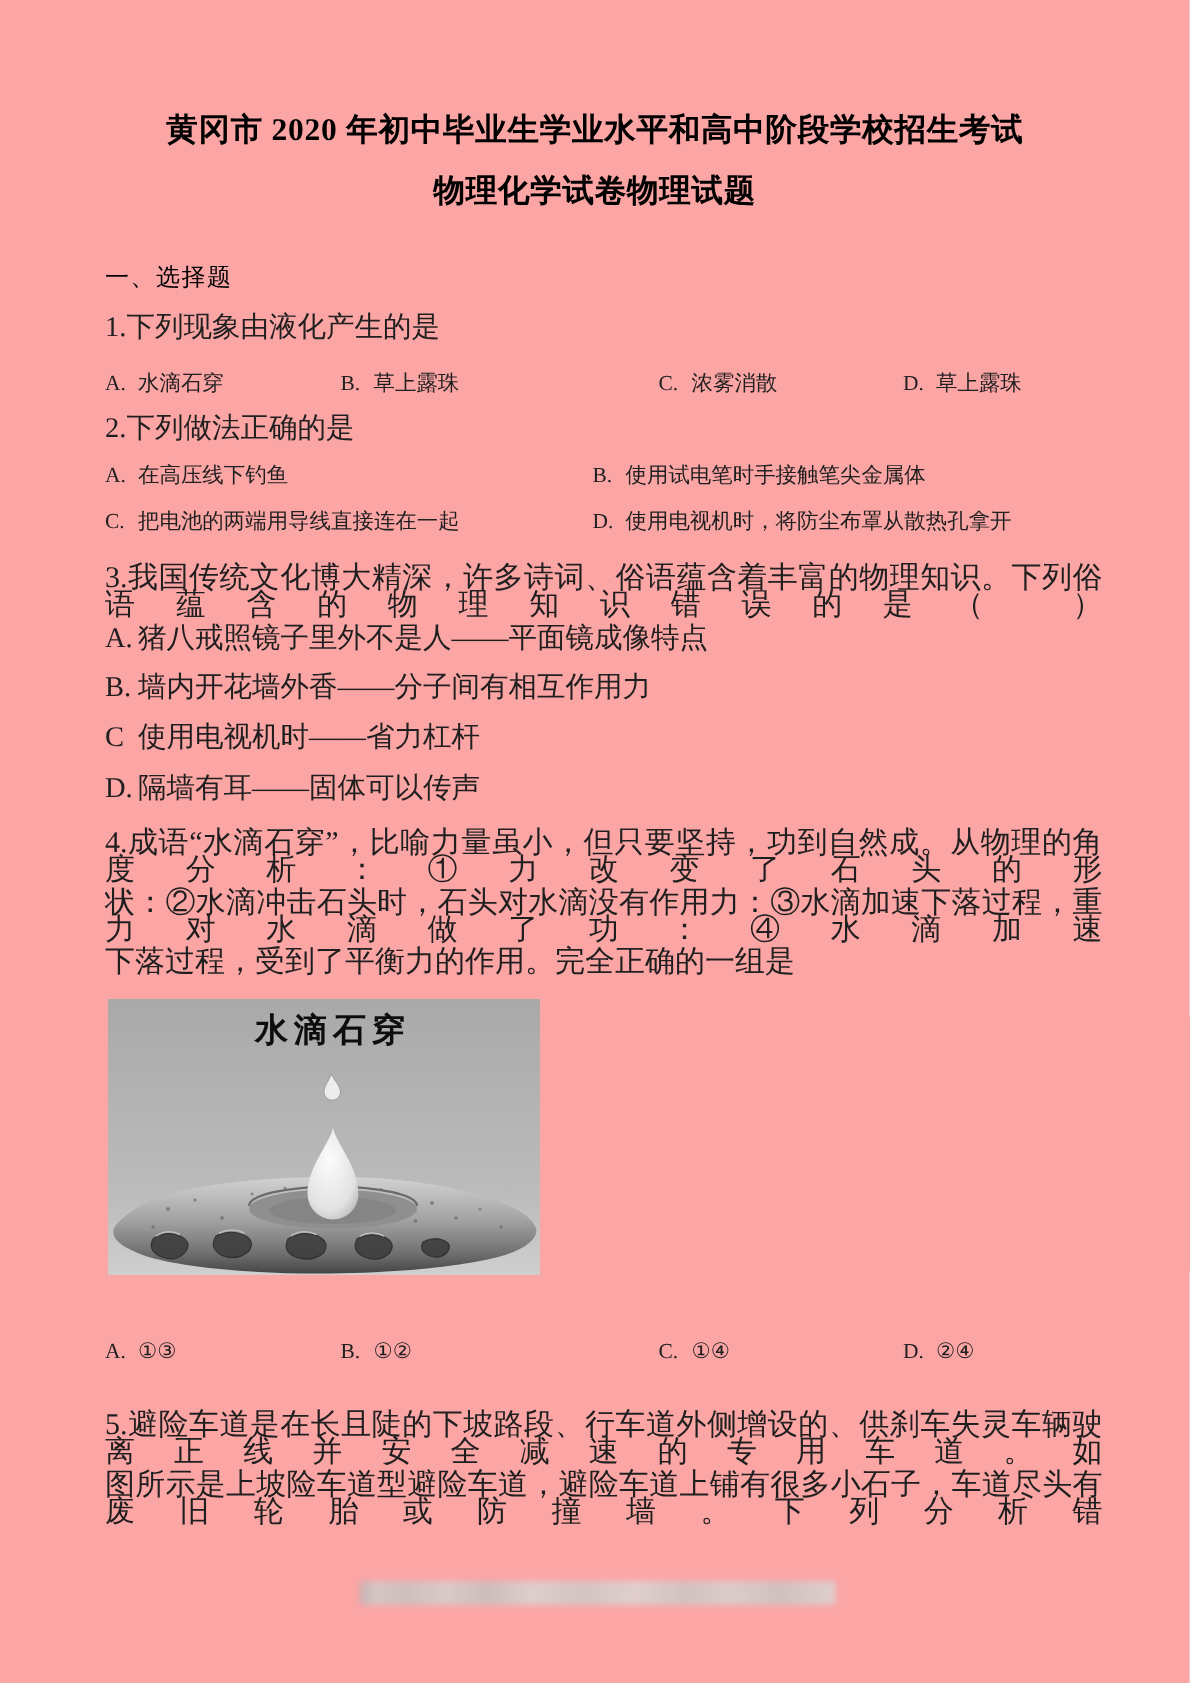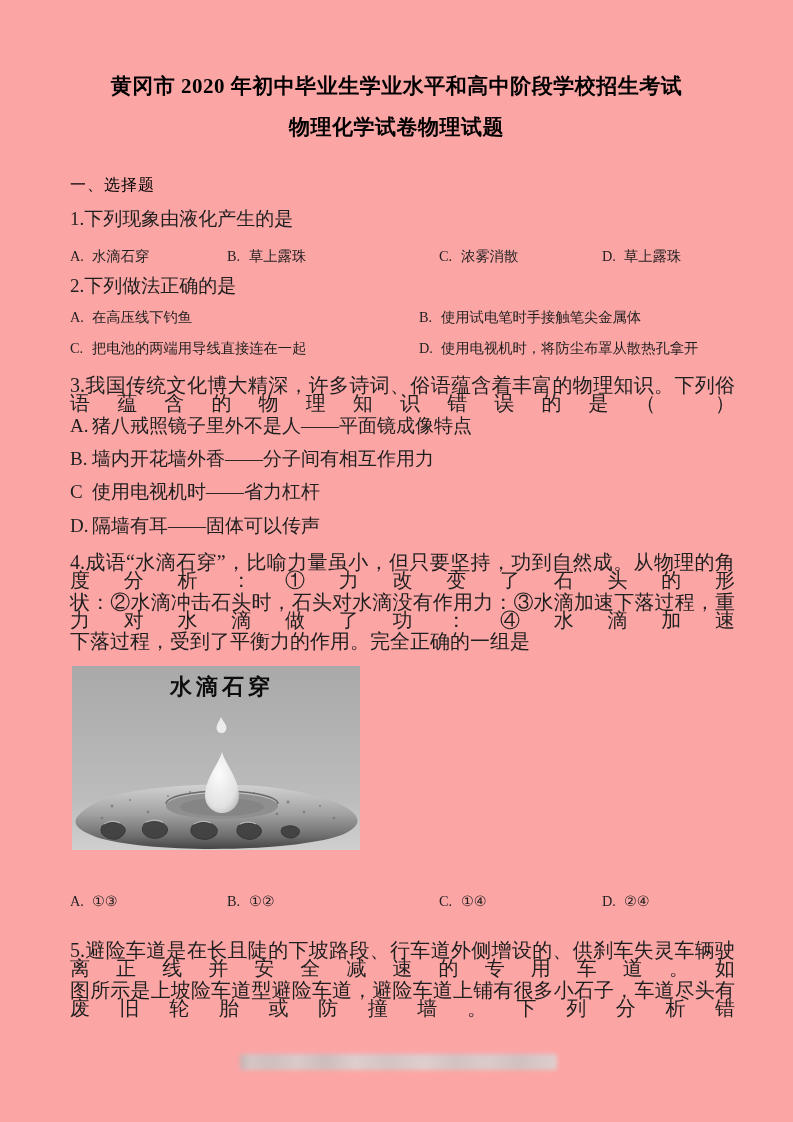--- a/index.html
+++ b/index.html
@@ -52,21 +52,21 @@
     font-size: 14.3px;
     line-height: 18px;
     color: #1f1f1f;
     white-space: nowrap;
   }
   .optrow .c1 { width: 157px; }
   .optrow .c2 { width: 168px; }
   .optrow .c3 { width: 163px; margin-left: 44px; }
   .optrow .c4 { flex: 1; }
   .optrow2 .cA { width: 325px; }
-  .optrow2 .cB { flex: 1; margin-left: 24px; }
+  .optrow2 .cB { flex: 1; }
   .lab { display: inline-block; min-width: 22px; }
   .figure {
     left: 72px; top: 666px;
     width: 288px; height: 184px;
   }
   .watermark {
     left: 240px; top: 1054px;
     width: 317px; height: 16px;
     background: linear-gradient(90deg,
       #b6b6b6 0%, #cdcdcd 3%, #c5c5c5 10%, #d3d3d3 18%,

